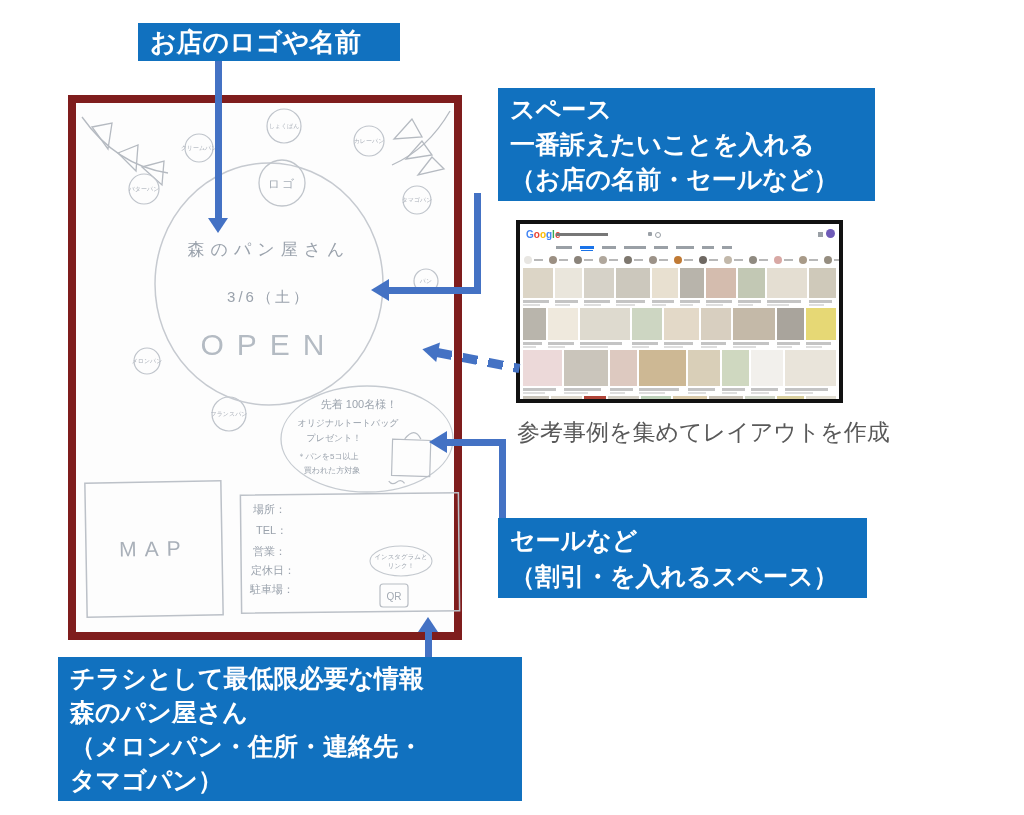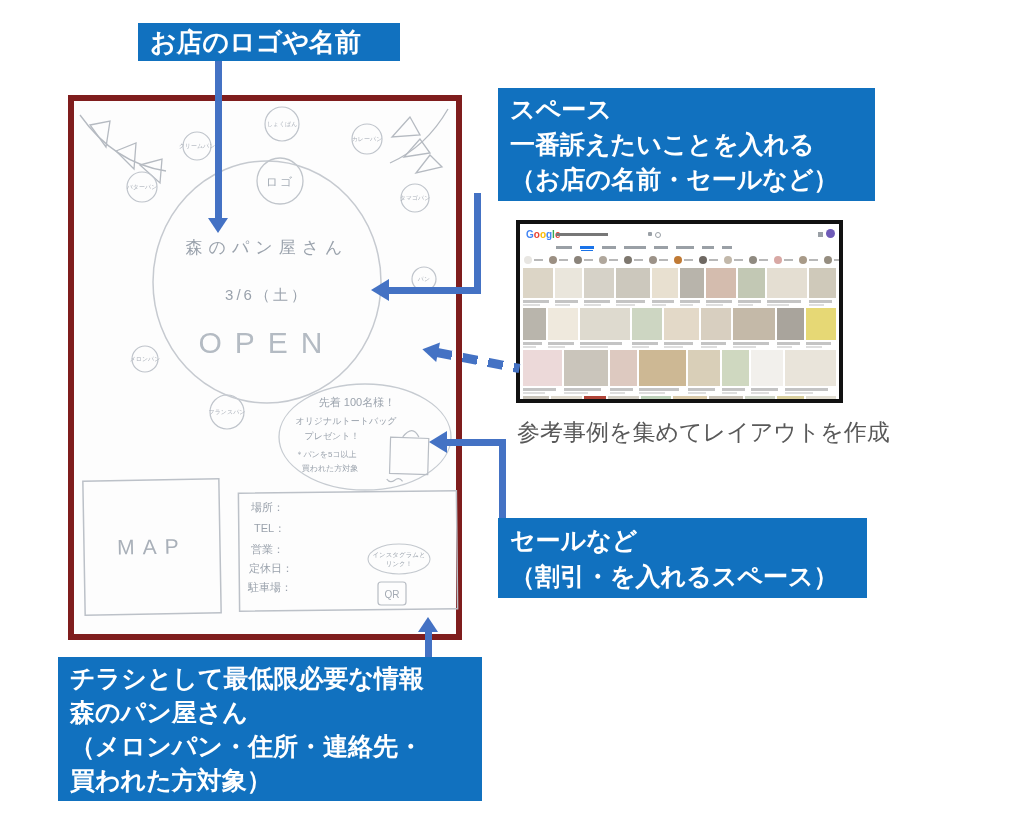--- a/index.html
+++ b/index.html
@@ -6,40 +6,40 @@
   .canvas{position:relative;width:1024px;height:815px;background:#fff;overflow:hidden;
           font-family:"Liberation Sans",sans-serif;}
 
   
   .bluebox{position:absolute;background:#1171bf;color:#fff;font-weight:bold;
            font-size:25px;line-height:35px;padding:4px 12px;box-sizing:border-box;z-index:6;}
   .bluebox div{white-space:nowrap;}
   .label-top{left:138px;top:23px;width:262px;height:38px;font-size:26px;line-height:30px;}
   .label-right{left:498px;top:88px;width:377px;}
   .label-deal{left:498px;top:518px;width:369px;line-height:36px;}
-  .label-bottom{left:58px;top:657px;width:424px;line-height:34px;}
+  .label-bottom{left:58px;top:657px;width:464px;line-height:34px;}
 
   
   .caption{position:absolute;left:517px;top:417px;color:#595959;font-size:23px;line-height:31px;z-index:4;}
 
   
   .shaft{position:absolute;background:#4472c4;z-index:5;}
   .head{position:absolute;width:0;height:0;z-index:5;}
   .head-down{border-left:10px solid transparent;border-right:10px solid transparent;border-top:15px solid #4472c4;}
   .head-left{border-top:11px solid transparent;border-bottom:11px solid transparent;border-right:18px solid #4472c4;}
   .head-up{border-left:10px solid transparent;border-right:10px solid transparent;border-bottom:15px solid #4472c4;}
   .dashed-arrow{position:absolute;left:437px;top:348px;width:84px;height:9px;z-index:5;
     background:repeating-linear-gradient(90deg,#4472c4 0 15px,transparent 15px 26px);
     transform:rotate(11deg);transform-origin:left center;}
   .dashed-arrow .tip{position:absolute;left:-15px;top:-6px;width:0;height:0;
     border-top:10px solid transparent;border-bottom:10px solid transparent;border-right:16px solid #4472c4;}
 
   
   .flyer{position:absolute;left:68px;top:95px;width:394px;height:545px;background:#fdfdfd;
-         border:6px solid #7f1d1d;box-sizing:border-box;z-index:1;}
+         border:8px solid #7f1d1d;box-sizing:border-box;z-index:1;}
 
   
   .gshot{position:absolute;left:516px;top:220px;width:327px;height:183px;background:#fff;
          border:4px solid #111;box-sizing:border-box;overflow:hidden;z-index:2;}
   .g-head{position:relative;height:16px;margin-top:3px;}
   .g-logo{position:absolute;left:6px;top:2px;font-size:10px;font-weight:bold;letter-spacing:0;}
   .g-query{position:absolute;left:36px;top:6px;width:52px;height:3px;background:#777;}
   .g-micsearch{position:absolute;left:128px;top:5px;width:4px;height:4px;background:#9aa0a6;border-radius:1px;}
   .g-search2{position:absolute;left:135px;top:5px;width:4px;height:4px;border:1px solid #9aa0a6;border-radius:50%;}
   .g-grid{position:absolute;right:16px;top:5px;width:5px;height:5px;background:#9aa0a6;}
@@ -410,21 +410,21 @@
     <div>（お店の名前・セールなど）</div>
   </div>
   <div class="bluebox label-deal">
     <div>セールなど</div>
     <div>（割引・を入れるスペース）</div>
   </div>
   <div class="bluebox label-bottom">
     <div>チラシとして最低限必要な情報</div>
     <div>森のパン屋さん</div>
     <div>（メロンパン・住所・連絡先・</div>
-    <div>買われた方対象）</div>
+    <div>タマゴパン）</div>
   </div>
 
   <div class="shaft" style="left:215px;top:61px;width:7px;height:158px;"></div>
   <div class="head head-down" style="left:208px;top:218px;"></div>
 
   <div class="shaft" style="left:474px;top:193px;width:7px;height:98px;"></div>
   <div class="shaft" style="left:388px;top:287px;width:93px;height:7px;"></div>
   <div class="head head-left" style="left:371px;top:279px;"></div>
 
   <div class="dashed-arrow">

